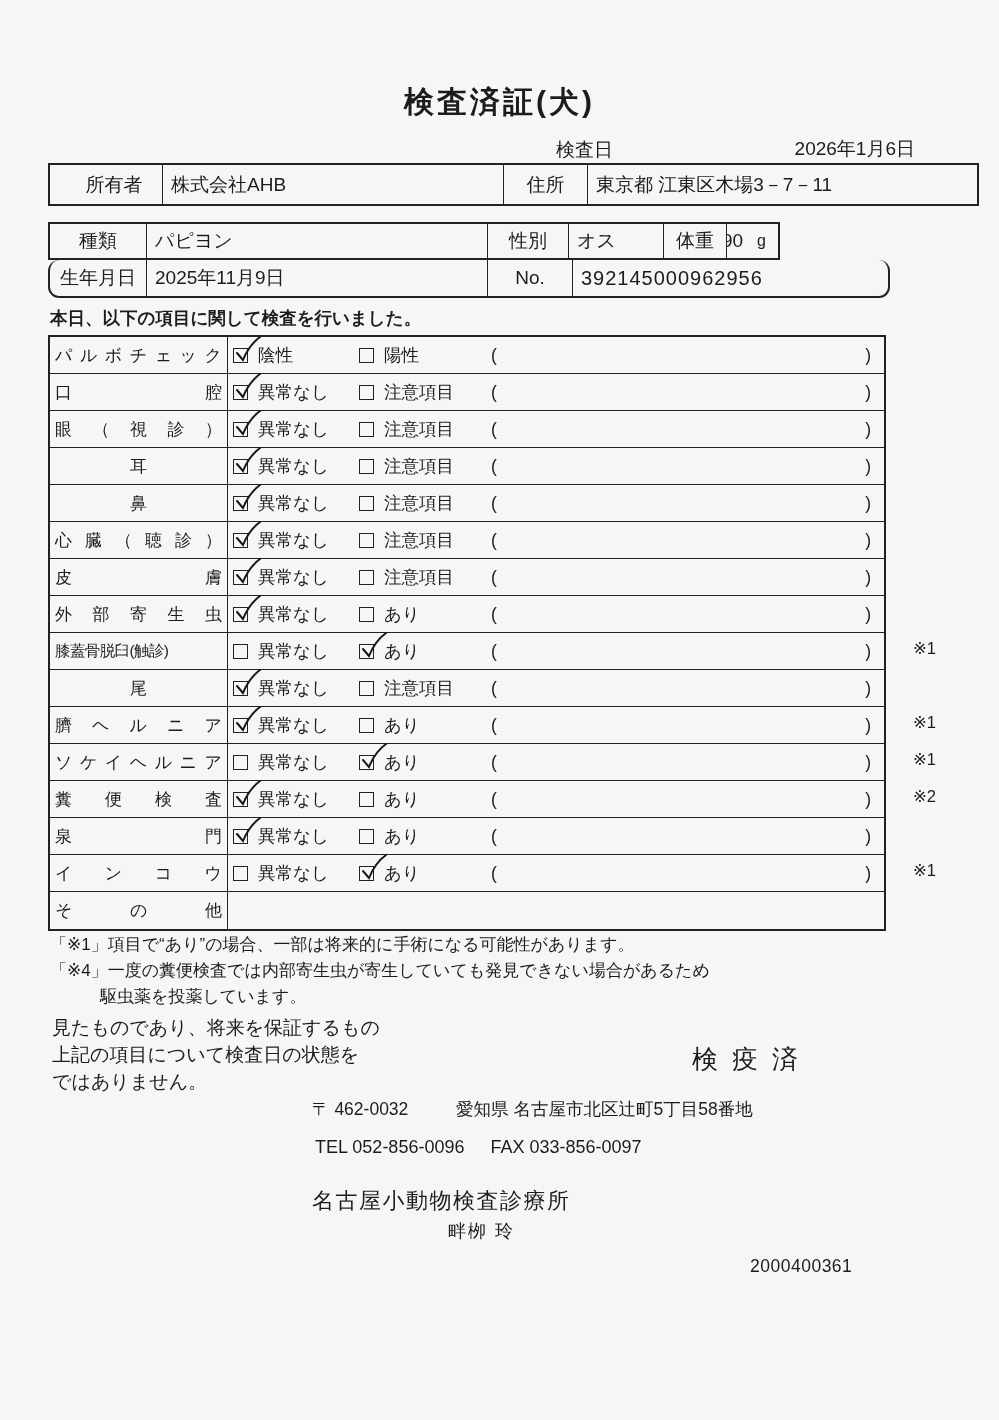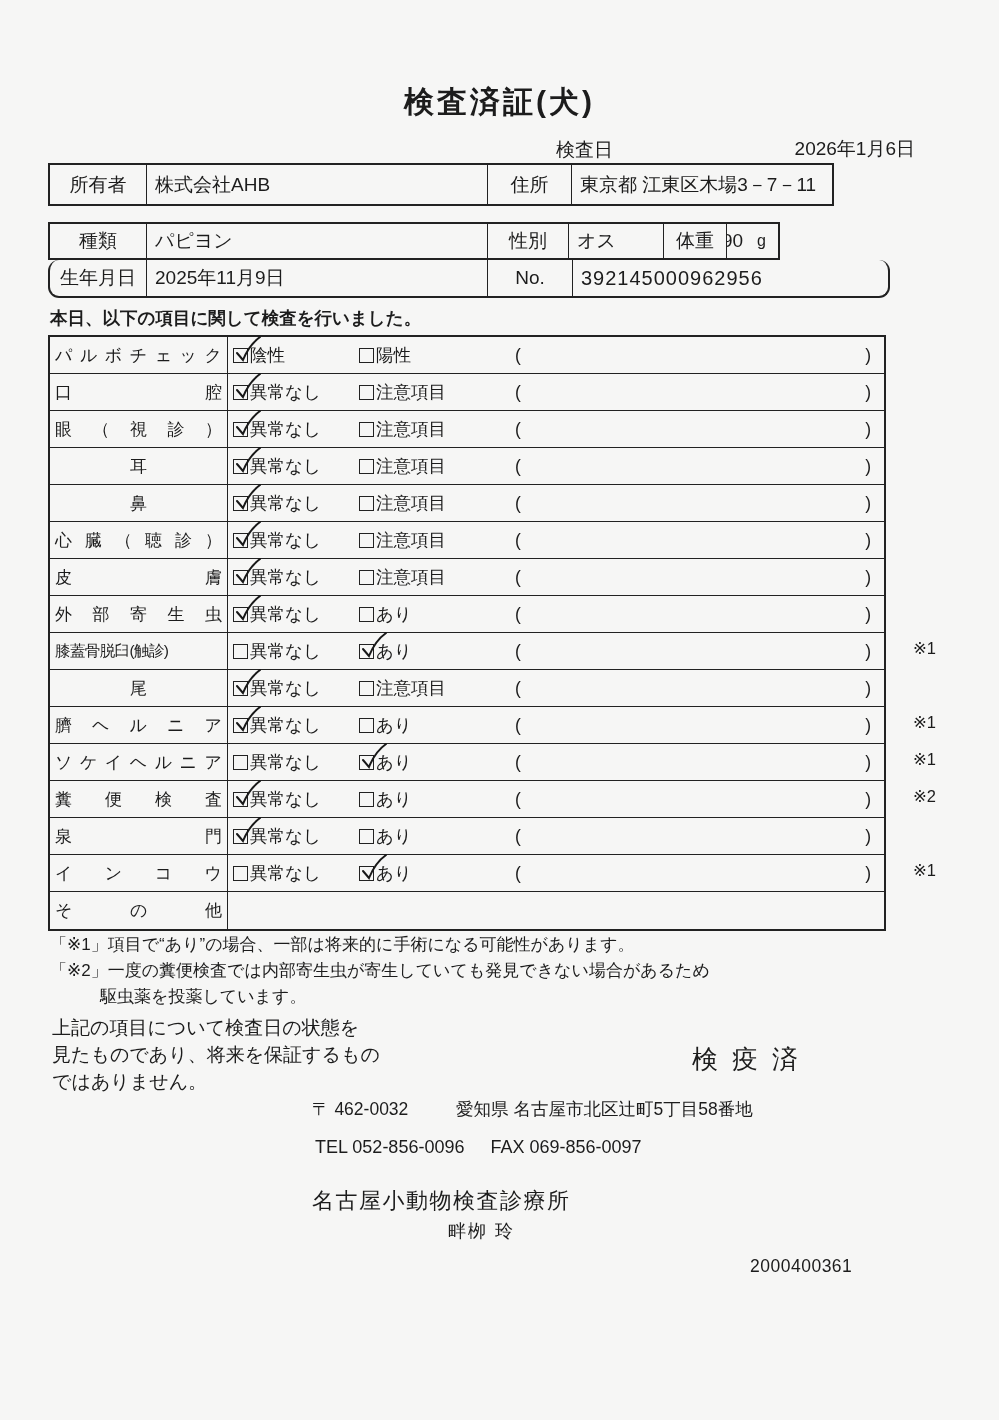--- a/index.html
+++ b/index.html
@@ -26,21 +26,21 @@
     position:absolute;display:grid;box-sizing:border-box;
     border:2.2px solid #222;background:transparent;
   }
   .hcell{
     display:flex;align-items:center;box-sizing:border-box;
     border-right:1.8px solid #222;
     padding:0 8px;font-size:19px;white-space:nowrap;overflow:hidden;
   }
   .hcell:last-child{border-right:none;}
   .hcell.center{justify-content:center;padding:0 4px;}
-  .owner-table{left:48px;top:163px;width:786px;height:43px;grid-template-columns:97px 341px 84px 1fr;}
+  .owner-table{left:48px;top:163px;width:931px;height:43px;grid-template-columns:97px 341px 84px 1fr;padding-left:16px;}
   .pet-row1{left:48px;top:222px;width:732px;height:38px;grid-template-columns:97px 341px 81px 95px 63px 1fr;}
   .pet-row2{left:48px;top:260px;width:842px;height:38px;grid-template-columns:97px 341px 85px 1fr;border-top:none;border-radius:11px;}
   .weight-cell{justify-content:flex-end;gap:14px;padding-right:12px;}
   .weight-unit{font-size:16px;}
   .no-value{font-size:20px;letter-spacing:1px;}
 
   .intro{position:absolute;left:50px;top:306px;font-size:17.5px;font-weight:bold;}
 
   
   .exam-table{
@@ -56,22 +56,22 @@
   }
   .elabel.justify{justify-content:space-between;}
   .elabel.center{justify-content:center;}
   .elabel.plain{font-size:15.5px;letter-spacing:-0.6px;}
   .econtent{
     flex:1;display:flex;align-items:center;
     padding:0 13px 0 5px;font-size:17.5px;position:relative;
   }
   .opt{display:flex;align-items:center;}
   .opt1{width:126px;}
-  .opt2{width:156px;}
-  .opt-label{margin-left:2px;white-space:nowrap;}
+  .opt2{width:132px;}
+  .opt-label{margin-left:10px;white-space:nowrap;}
   .cb{
     width:13px;height:13px;border:1.9px solid #222;
     position:relative;flex:none;background:transparent;
   }
   .tick{position:absolute;left:-2px;top:-13px;width:30px;height:30px;overflow:visible;}
   .tick path{fill:none;stroke:#181818;stroke-width:2;stroke-linecap:round;}
   .paren-close{margin-left:auto;}
   .row-note{position:absolute;right:-52px;top:6px;font-size:16.5px;white-space:nowrap;}
 
   
@@ -482,41 +482,41 @@
       <div class="elabel justify">
           <span>そ</span>
           <span>の</span>
           <span>他</span>
         </div>
       <div class="econtent"></div>
     </div>
     </div>
 
   <div class="fn1">「※1」項目で“あり”の場合、一部は将来的に手術になる可能性があります。</div>
-  <div class="fn2a">「※2」一度の糞便検査では内部寄生虫が寄生していても発見できない場合があるため</div>
+  <div class="fn2a">「※4」一度の糞便検査では内部寄生虫が寄生していても発見できない場合があるため</div>
   <div class="fn2b">駆虫薬を投薬しています。</div>
 
   <div class="disclaimer">
+    <div>見たものであり、将来を保証するもの</div>
     <div>上記の項目について検査日の状態を</div>
-    <div>見たものであり、将来を保証するもの</div>
     <div>ではありません。</div>
   </div>
 
   <div class="stamp">検疫済</div>
 
   <div class="addr-line">
     <span>〒</span>
     <span>462-0032</span>
     <span class="gap"></span>
     <span>愛知県 名古屋市北区辻町5丁目58番地</span>
   </div>
 
   <div class="tel-line">
     <span>TEL 052-856-0096</span>
     <span class="gap"></span>
-    <span>FAX 069-856-0097</span>
+    <span>FAX 033-856-0097</span>
   </div>
 
   <div class="clinic">名古屋小動物検査診療所</div>
   <div class="vet">畔栁 玲</div>
   <div class="serial">2000400361</div>
 
 </div>
 
 </body></html>

